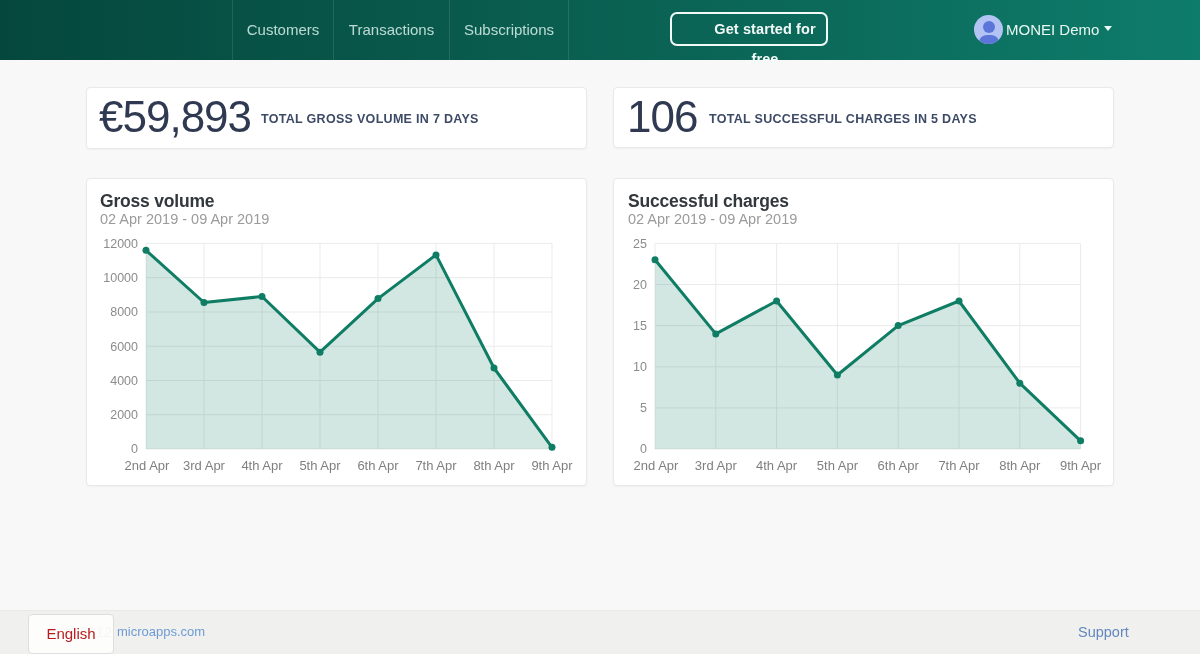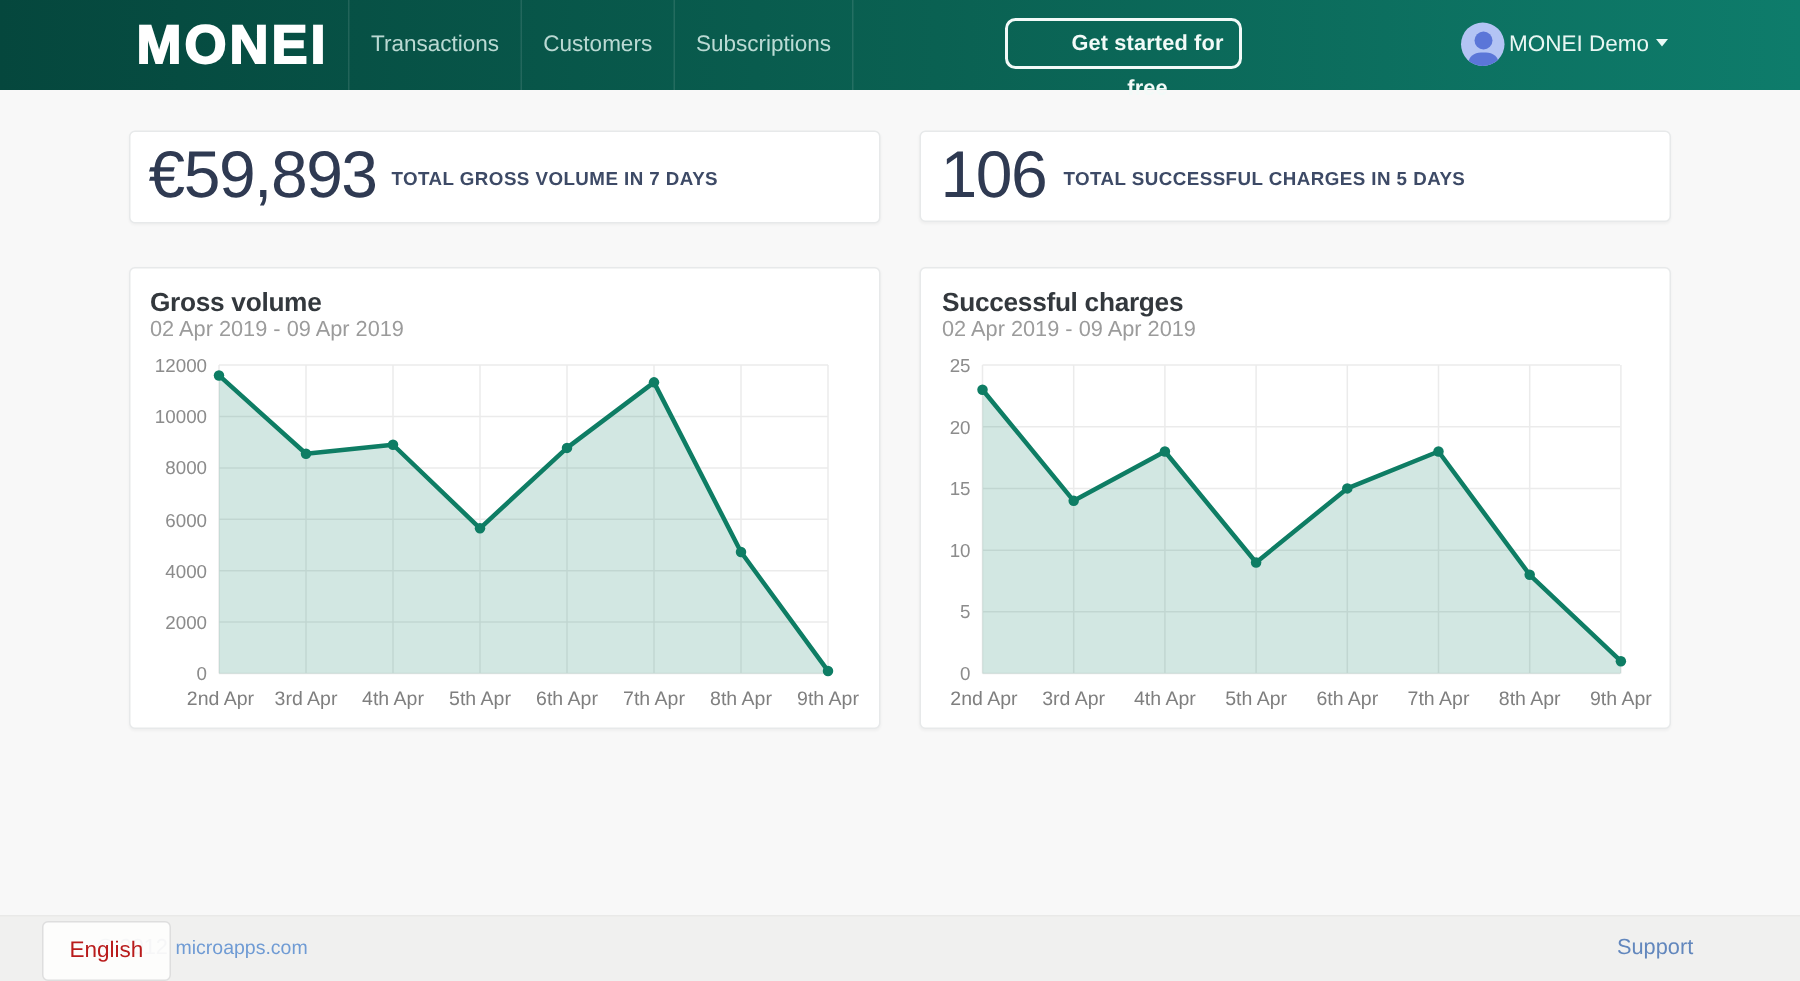--- a/index.html
+++ b/index.html
@@ -53,24 +53,23 @@
   .f-link { color:#6f9bd4; text-decoration:none; }
   .f-support { position:absolute; left:1078px; top:13px; font-size:14.5px; color:#6287bd; }
   .lang-btn { position:absolute; left:28px; top:3px; width:86px; height:40px;
     background:rgba(255,255,255,0.82); border:1px solid #dedede; border-radius:4px;
     font-size:15px; color:#b91c1c; text-align:center; line-height:38px; }
 </style>
 </head>
 <body>
 
 <div class="header">
-  <div class="logo">MONEI</div>
   <div class="nav">
-    <a style="width:116px;">Transactions</a>
-      <a style="width:102px;">Customers</a>
+    <a style="width:102px;">Customers</a>
+      <a style="width:116px;">Transactions</a>
       <a style="width:119px;">Subscriptions</a>
   </div>
   <div class="btn-free">Get started for free</div>
   <div class="avatar">
       <div class="head"></div>
       <div class="body"></div>
     </div>
   <div class="uname">MONEI Demo</div>
   <div class="caret"></div>
 </div>

